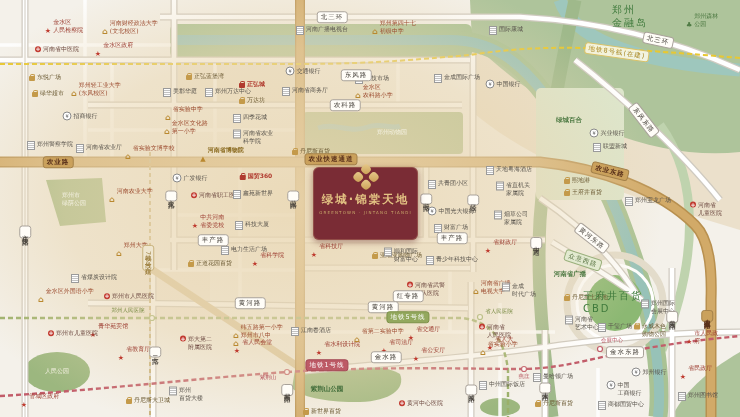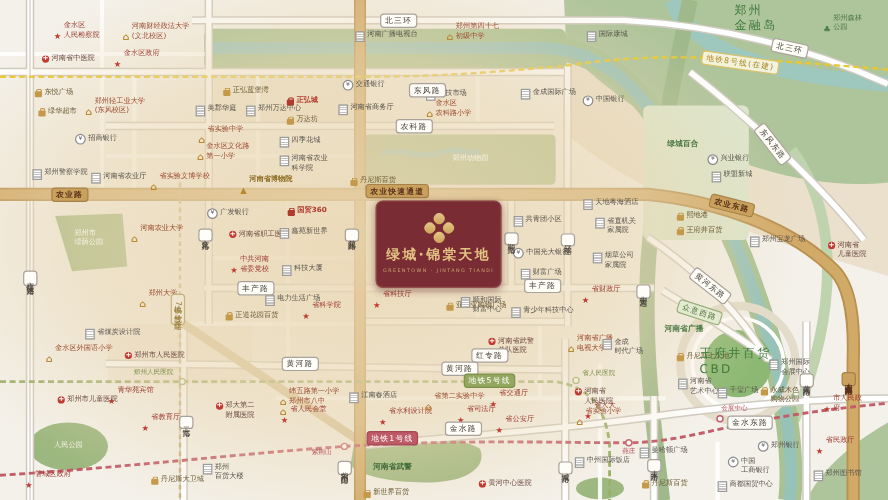--- a/index.html
+++ b/index.html
@@ -41,21 +41,21 @@
   .lm-shopred .t{color:#b03a2e;font-weight:bold;}
   .lm-shopred .ic-shop{background:#b03a2e;}.lm-shopred .ic-shop::before{border-color:#b03a2e;}
   .lm-greenlabel .t{color:#4e7a43;font-weight:bold;font-size:6.5px;}
   .lm-greenbold .t{color:#3f7a3c;font-weight:normal;font-size:10px;letter-spacing:2px;}
   .lm-parkwhite .t{color:#f4f1e2;font-size:6px;}
   .lm-parkgreen .t{color:#3f6b38;font-weight:bold;font-size:6.5px;}
   .lm-tree .t{color:#4e7a43;}
   
   #card{position:absolute;left:313px;top:167px;width:105px;height:73px;background:#7a2c35;border-radius:6px;
         box-shadow:0 2px 6px rgba(90,30,30,.45), inset 0 0 0 1px rgba(220,180,130,.25);z-index:40;
-        display:flex;flex-direction:column;align-items:center;justify-content:center;}
+        display:flex;flex-direction:column;align-items:center;}
   #card .logo{width:20px;height:20px;transform:rotate(45deg);display:grid;grid-template-columns:1fr 1fr;grid-template-rows:1fr 1fr;gap:2.5px;margin-bottom:5px;}
   #card .logo i{background:linear-gradient(135deg,#e8cc8e,#c99d52);border-radius:45%;}
   #card .cn{color:#e3c383;font-size:11.5px;font-weight:bold;letter-spacing:2px;white-space:nowrap;}
   #card .en{color:#c9a86a;font-size:4px;letter-spacing:1.2px;margin-top:3px;white-space:nowrap;}
 </style>
 </head>
 <body>
 
 <div id="map">
   <svg id="base" width="740" height="417" viewBox="0 0 740 417">
@@ -654,21 +654,21 @@
       </div>
       <div class="lm lm-building" style="left: 186px; top: 393px; transform: translate(-50%, -50%);">
         <span class="ic ic-building"></span>
         <span class="t">郑州
 百货大楼</span>
       </div>
       <div class="lm lm-parkwhite" style="left: 57px; top: 371px; transform: translate(-50%, -50%);">
         <span class="t">人民公园</span>
       </div>
       <div class="lm lm-parkgreen" style="left: 327px; top: 389px; transform: translate(-50%, -50%);">
-        <span class="t">河南省武警</span>
+        <span class="t">紫荆山公园</span>
       </div>
     </div>
 
   <div id="card">
     <span class="logo">
         <i></i>
         <i></i>
         <i></i>
         <i></i>
       </span>

